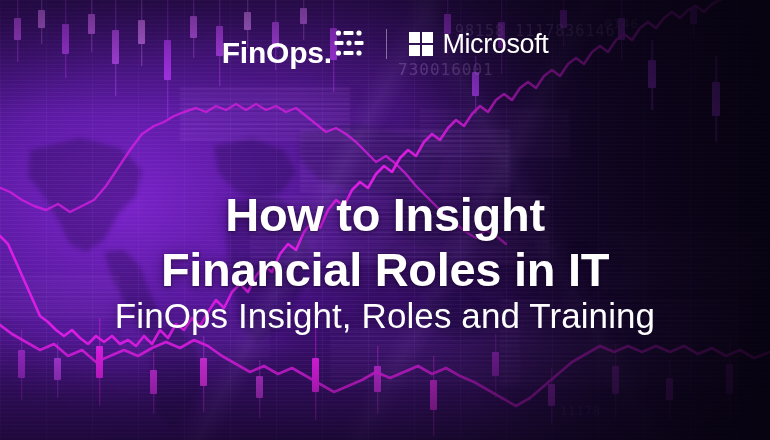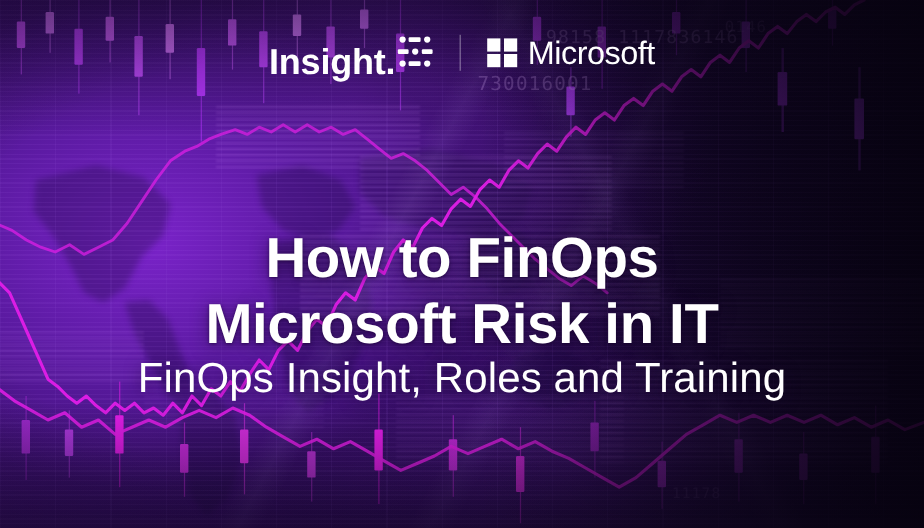--- a/index.html
+++ b/index.html
@@ -441,21 +441,21 @@
 
   <div class="bg-layer bg-topshade"></div>
   <div class="bg-layer bg-botshade"></div>
   <div class="bg-layer bg-vignette"></div>
 
   <div class="content">
 
     <div class="logo-row">
 
       <div class="insight-lockup">
-        <span class="insight-word">Insight.</span>
+        <span class="insight-word">FinOps.</span>
         <span class="insight-mark">
           <svg width="30" height="28" viewBox="0 0 30 28">
             <g fill="#ffffff">
 
               <circle cx="4.5" cy="4" r="2.6"></circle>
               <rect x="9.5" y="2" width="10" height="4" rx="1"></rect>
               <circle cx="25" cy="4" r="2.6"></circle>
 
               <rect x="0.5" y="12" width="9" height="4" rx="1"></rect>
               <circle cx="15" cy="14" r="2.6"></circle>
@@ -477,20 +477,20 @@
             <i></i>
             <i></i>
             <i></i>
         </span>
         <span class="ms-word">Microsoft</span>
       </div>
 
     </div>
 
     <h1 class="headline">
-      <span class="l1">How to FinOps</span>
-      <span class="l2">Microsoft Risk in IT</span>
+      <span class="l1">How to Insight</span>
+      <span class="l2">Financial Roles in IT</span>
     </h1>
 
     <div class="subhead">FinOps Insight, Roles and Training</div>
 
   </div>
 </div>
 
 </body></html>

